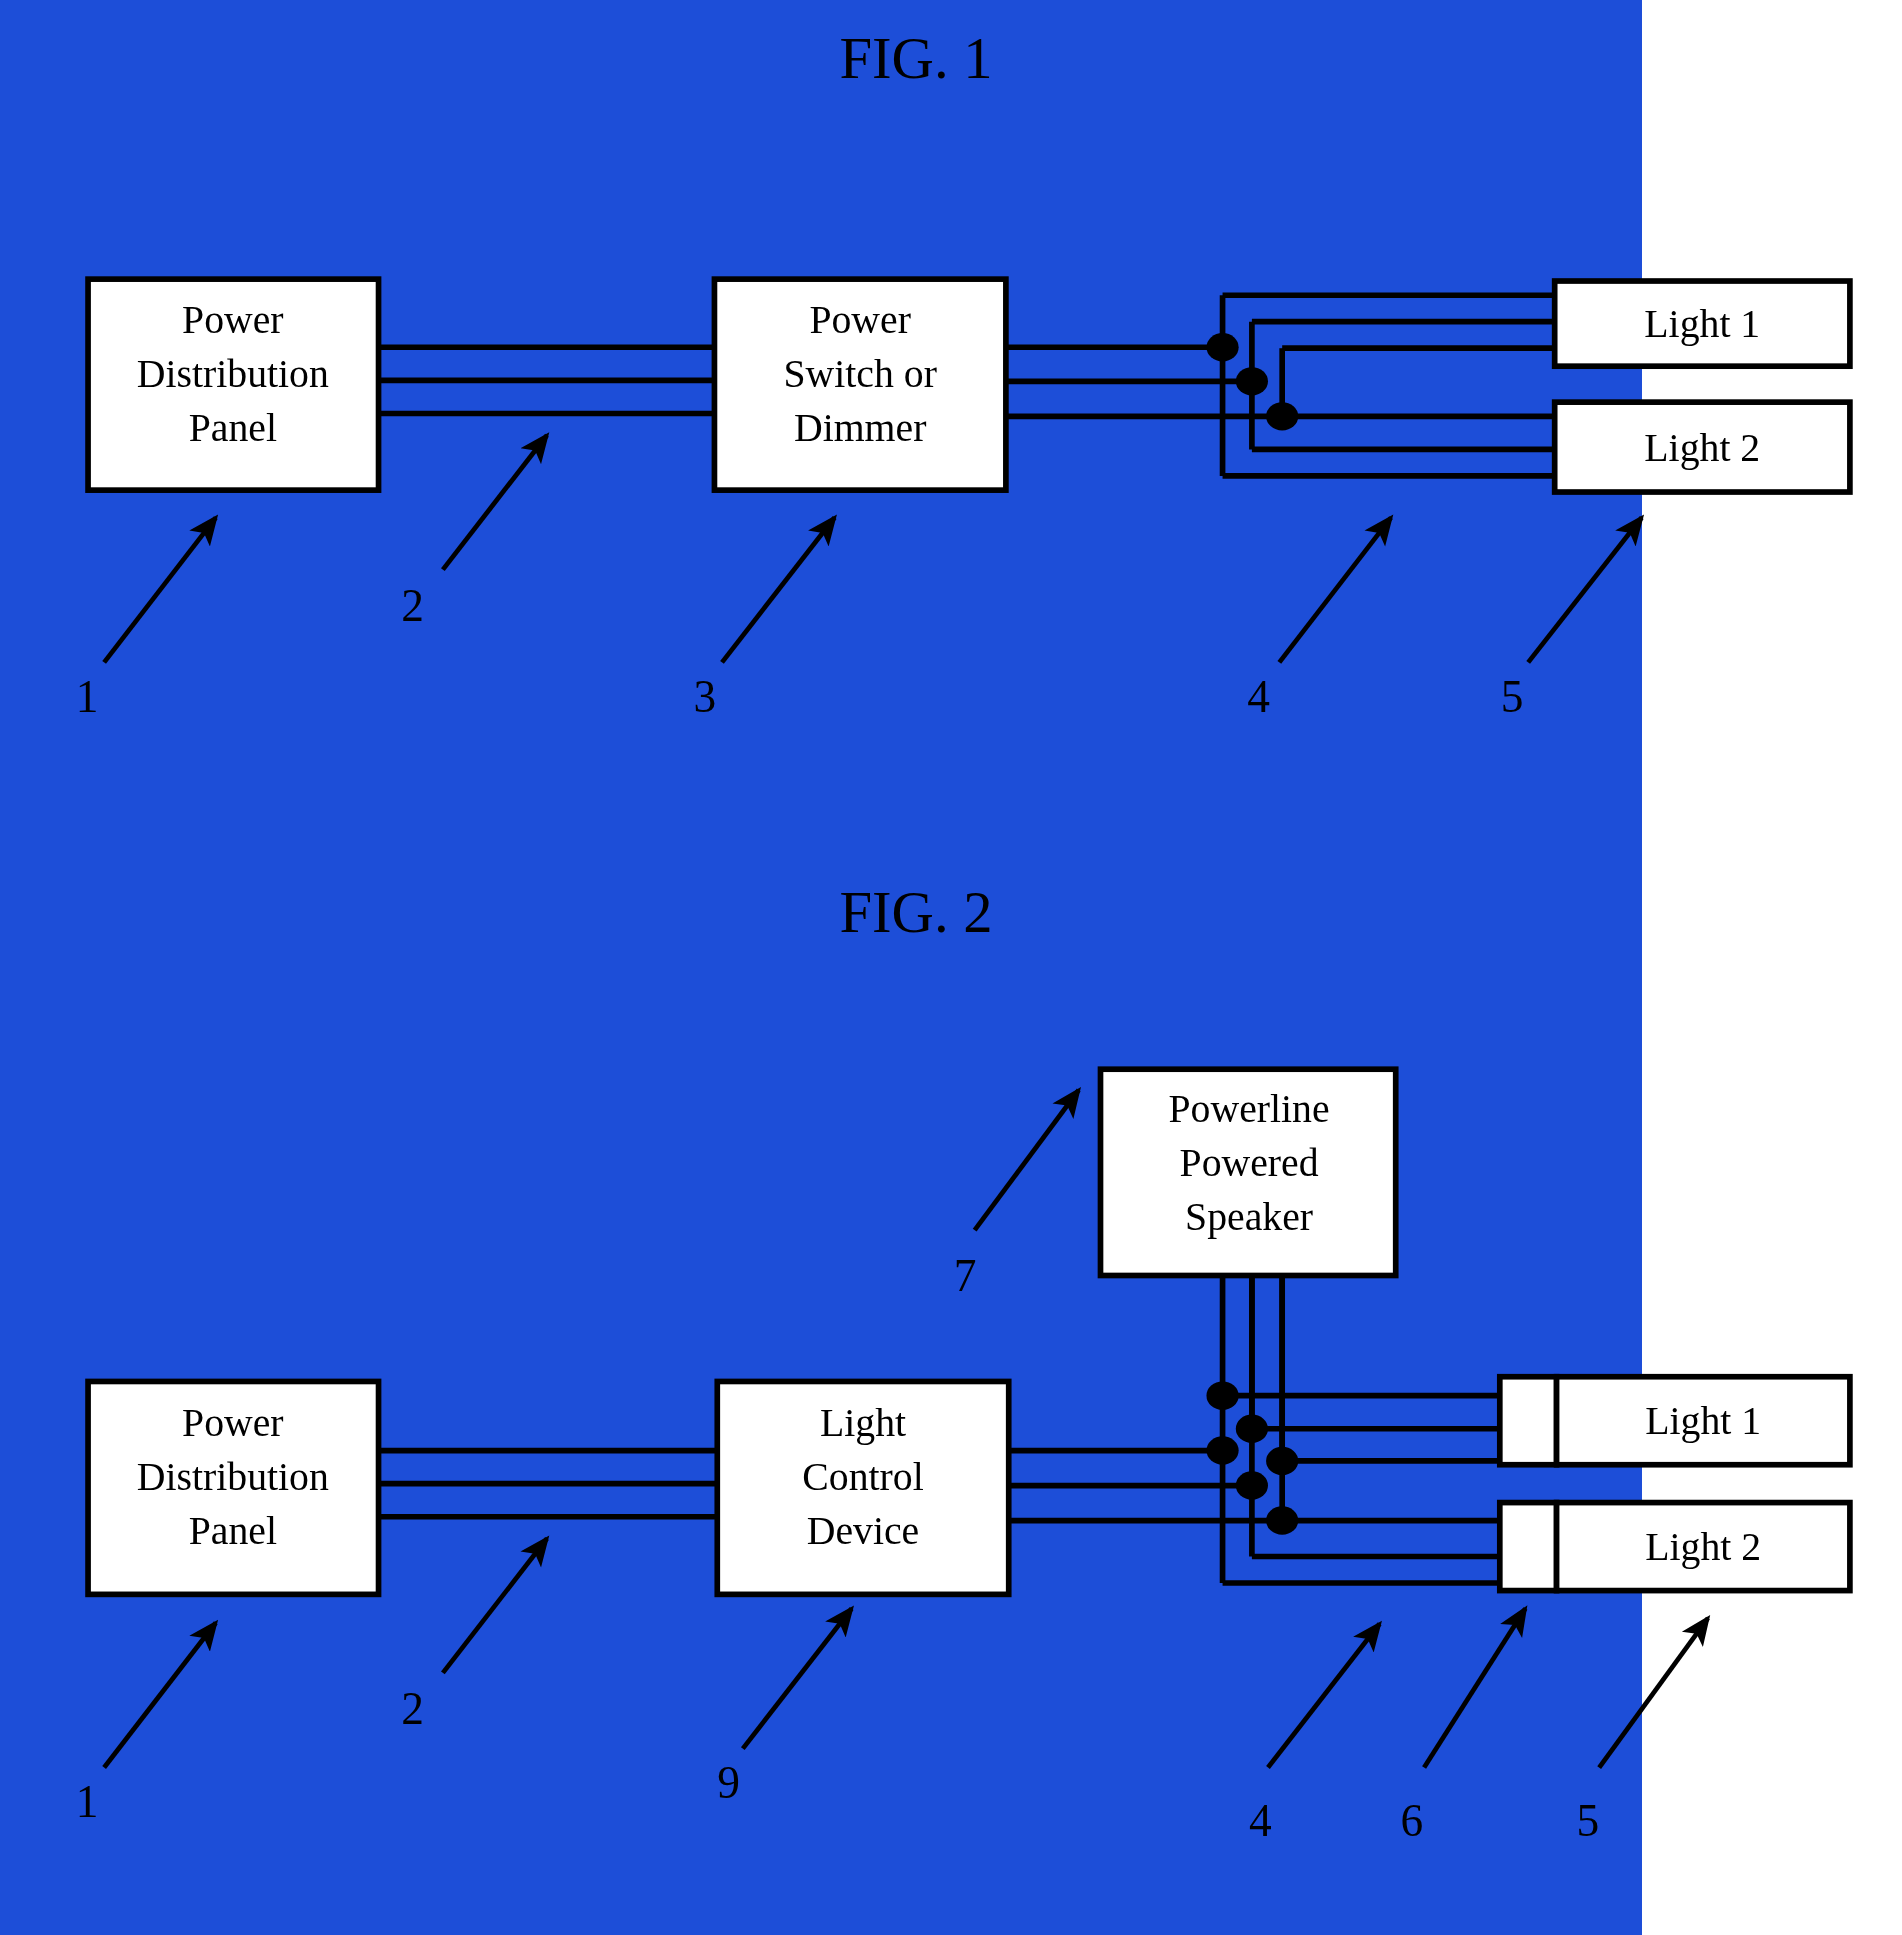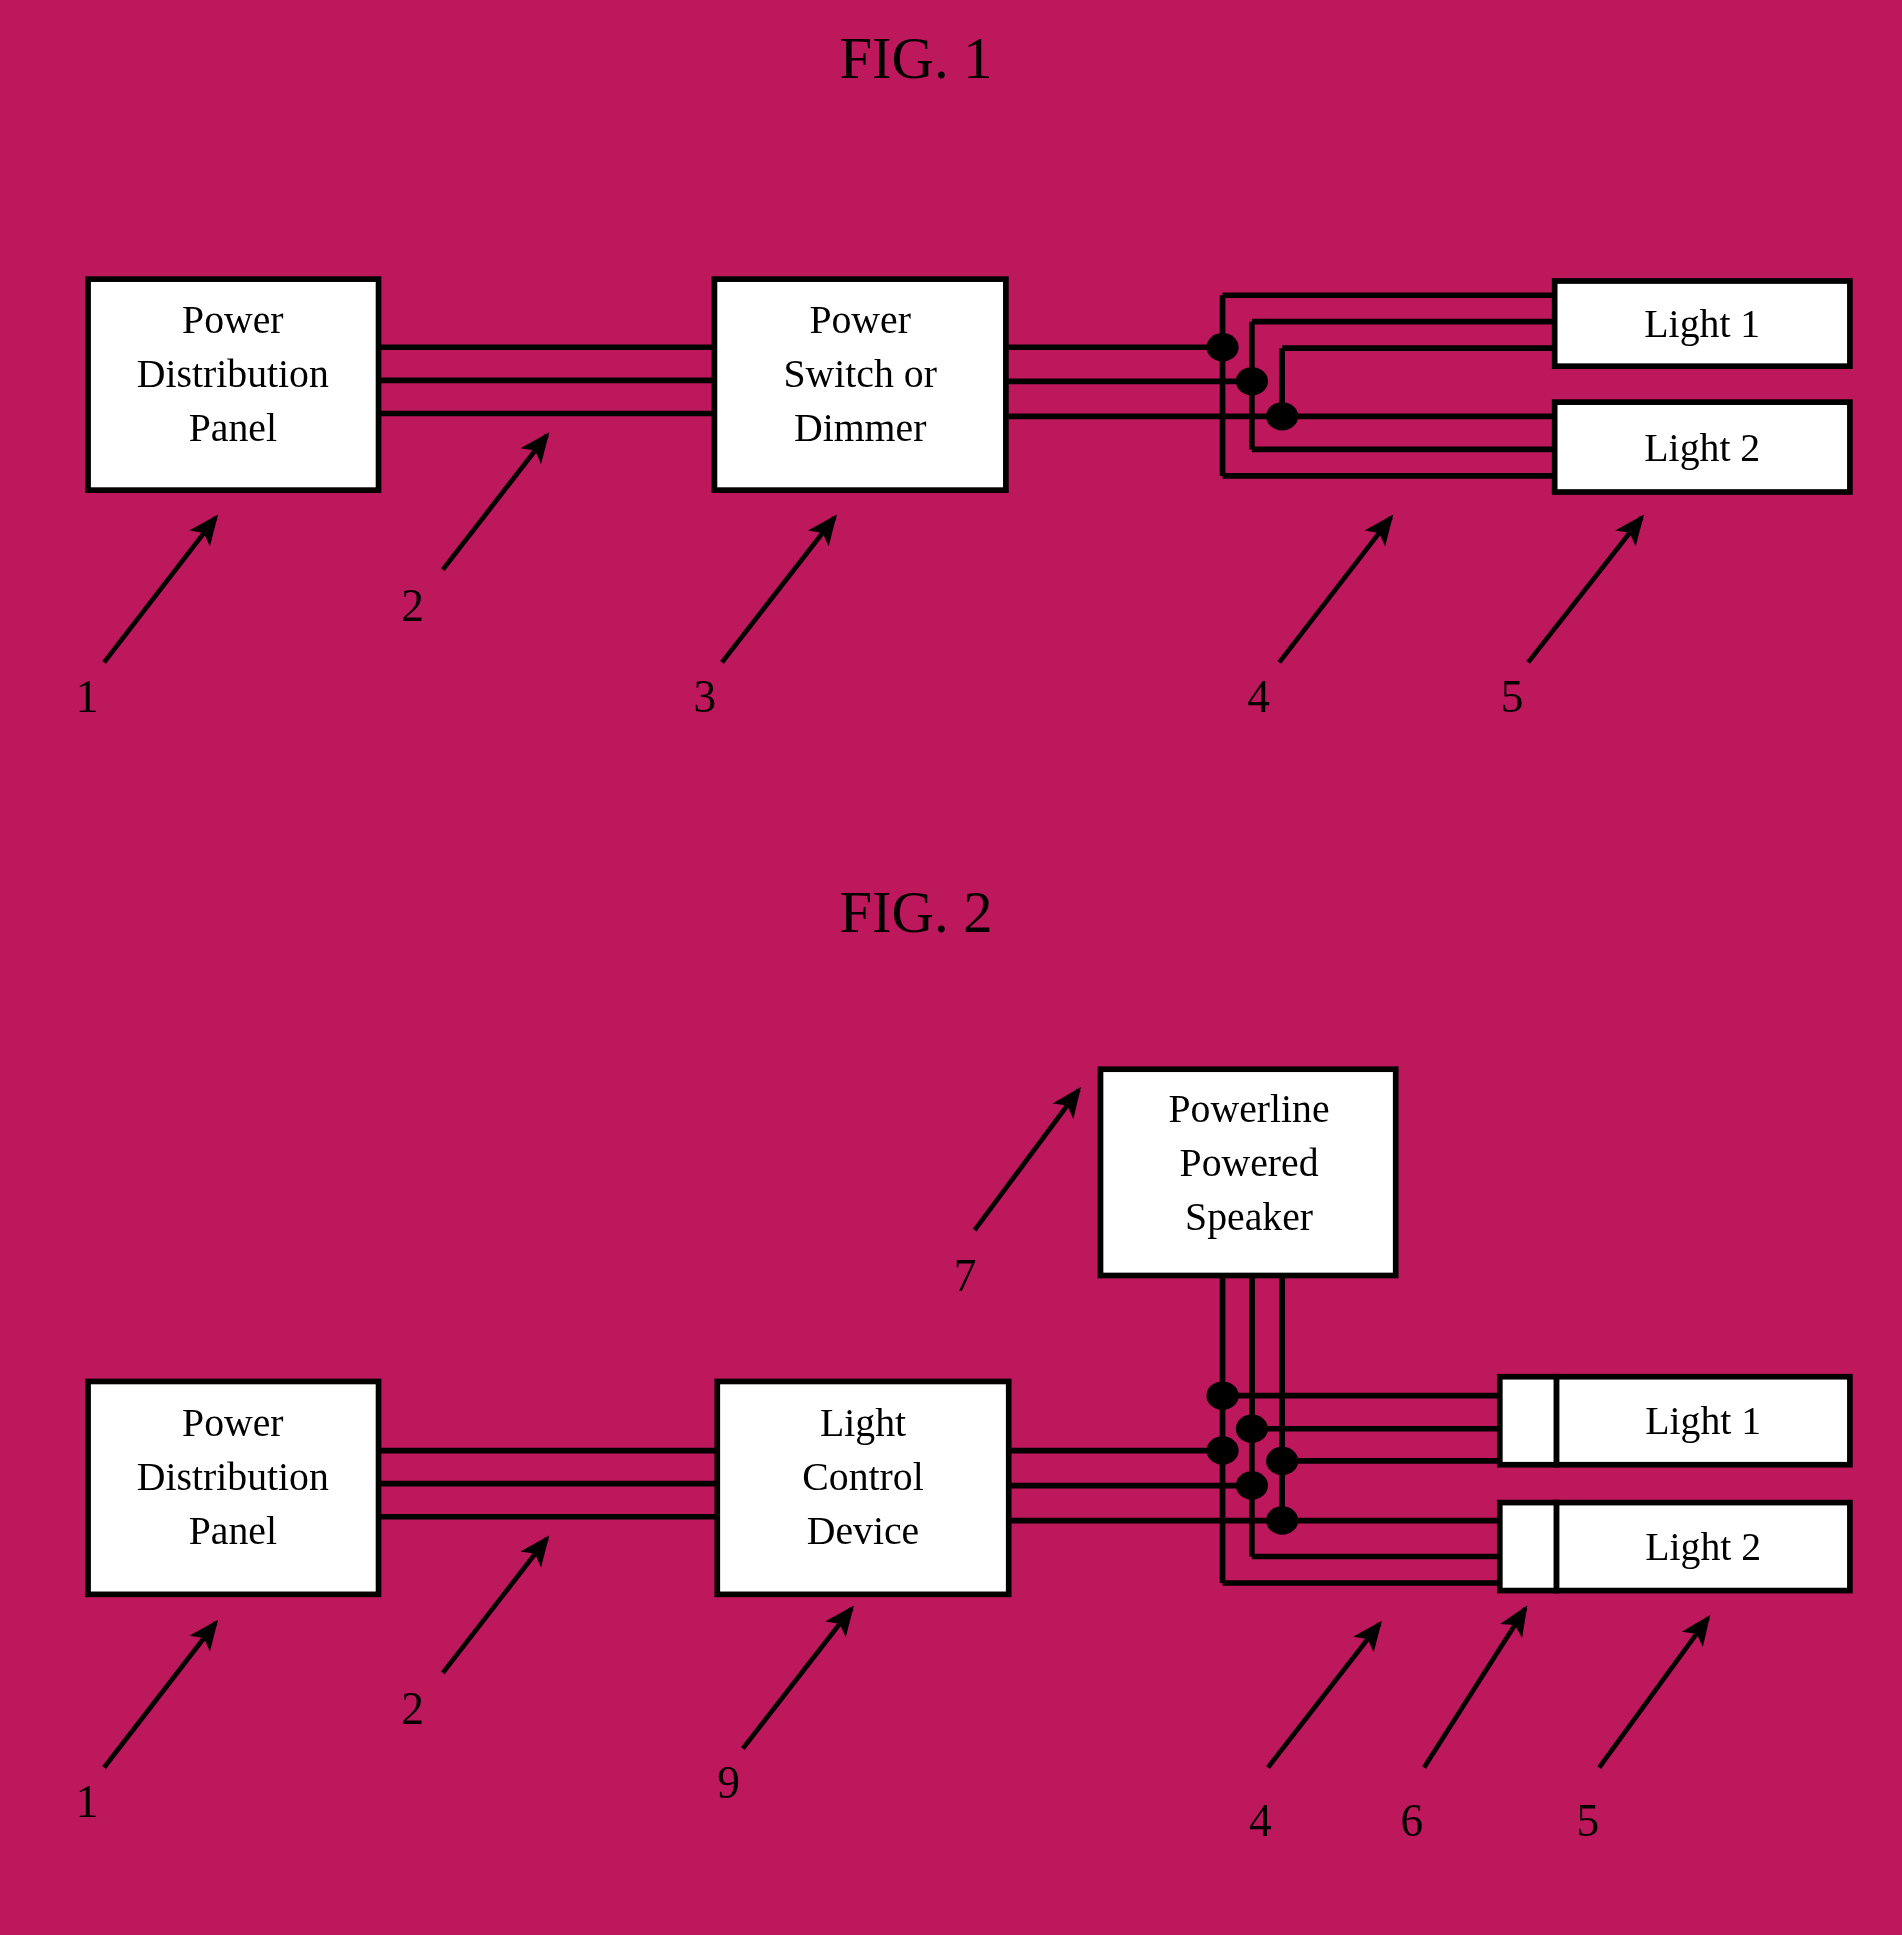--- a/index.html
+++ b/index.html
@@ -9,23 +9,23 @@
   }
   body {
     width: 1902px;
     height: 1935px;
     font-family: "Liberation Serif", "DejaVu Serif", serif;
     color: #000000;
     overflow: hidden;
   }
   #sheet {
     position: relative;
-    width: 1902px;
+    width: 1642px;
     height: 1935px;
-    background: #be185d;
+    background: #1d4ed8;
   }
   svg.figure-canvas {
     position: absolute;
     left: 0;
     top: 0;
     width: 1902px;
     height: 1935px;
     display: block;
   }
   .fig-title {

